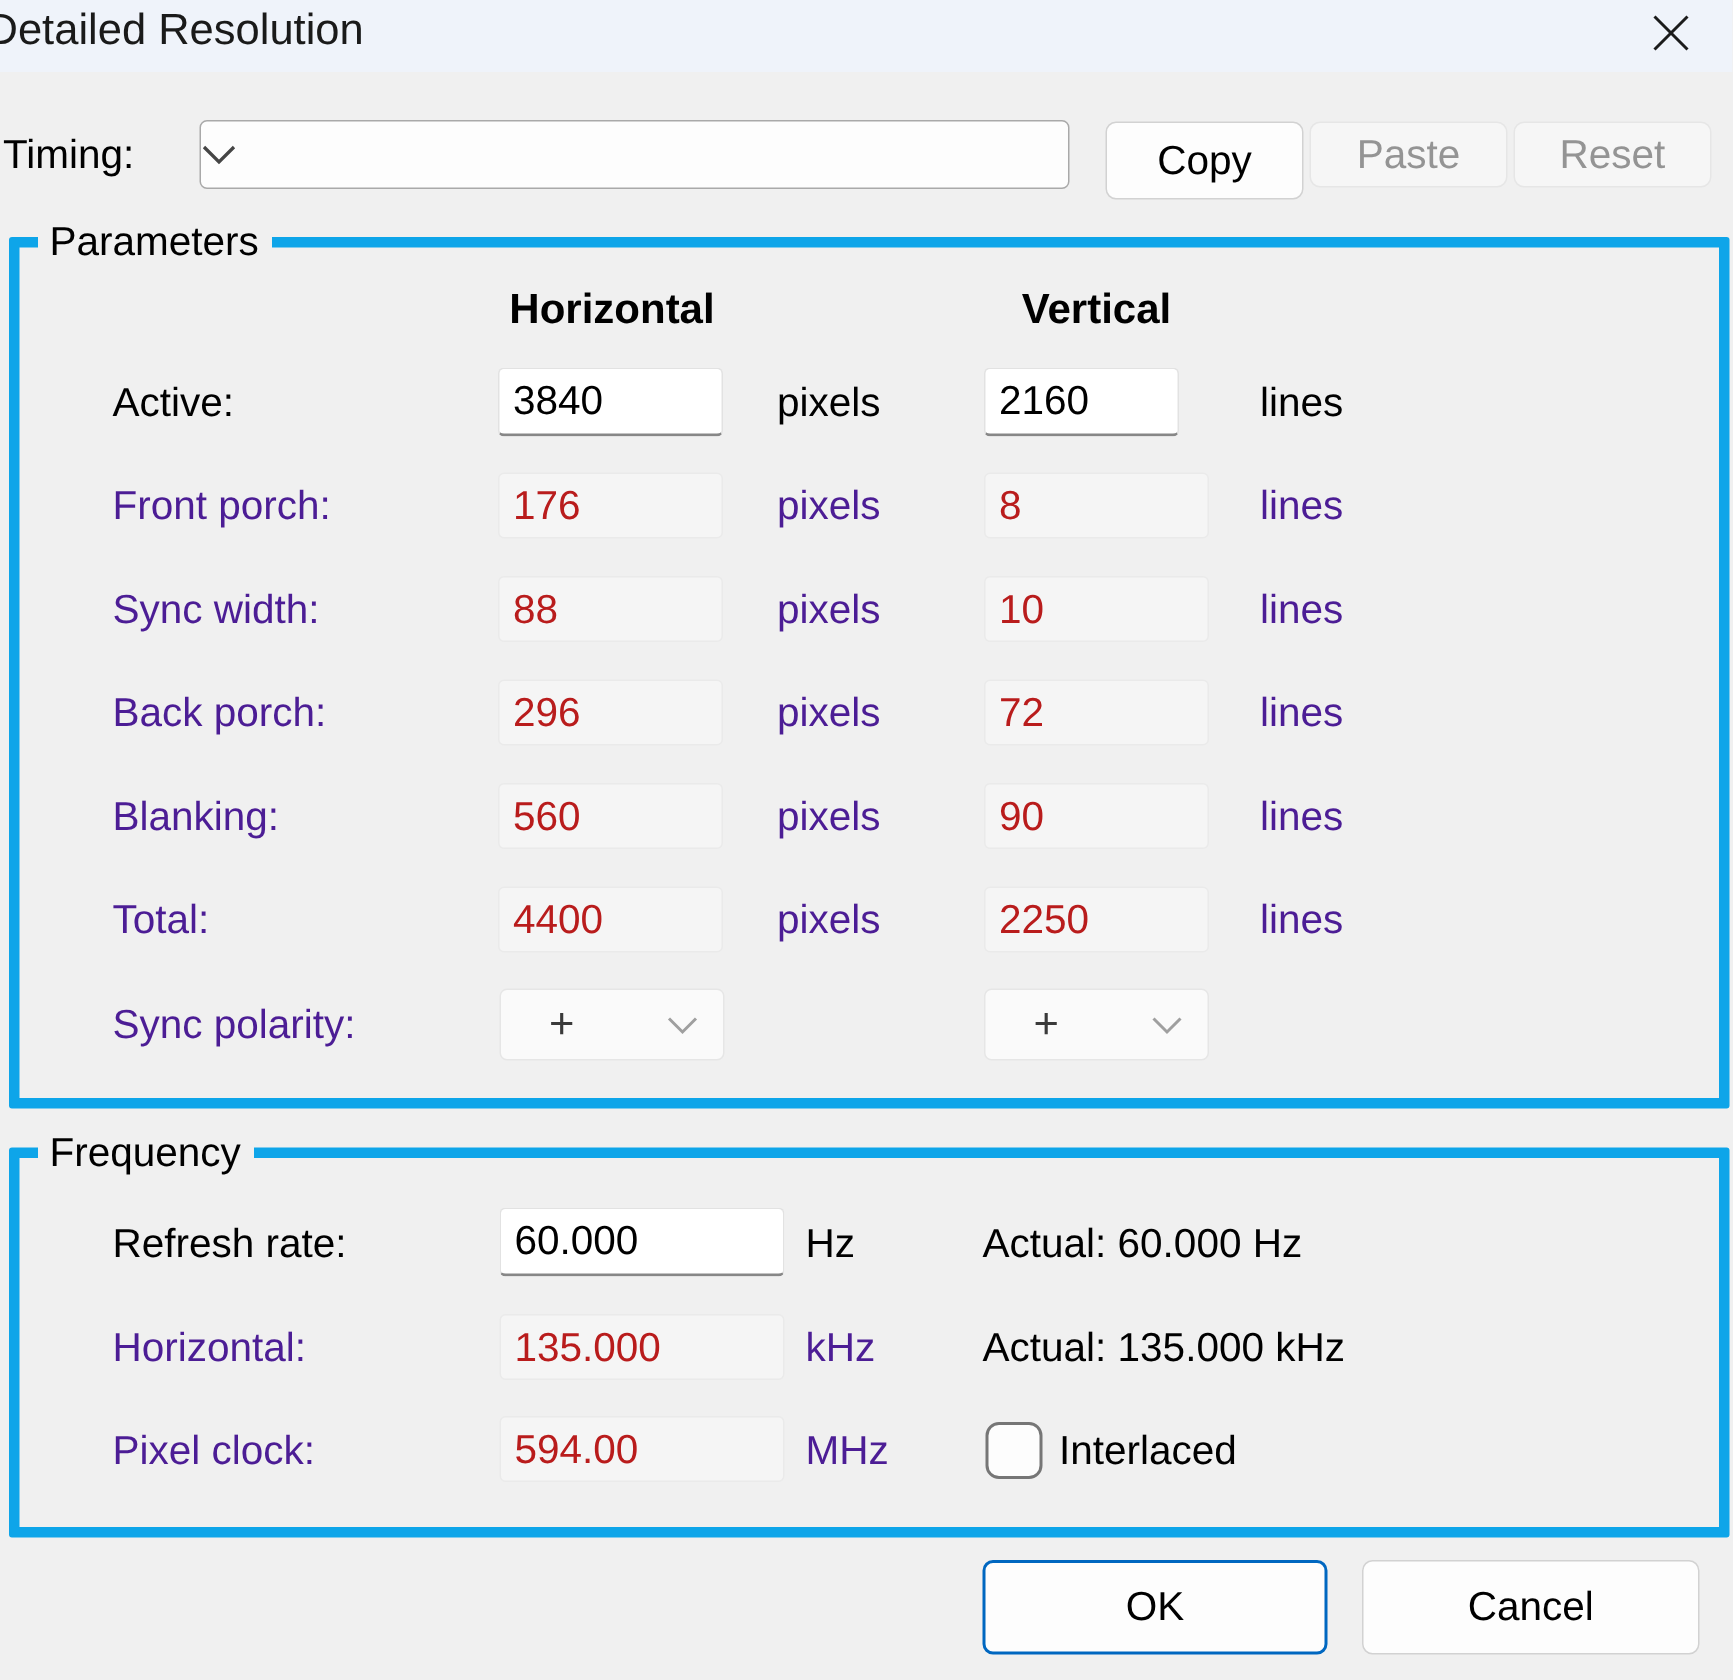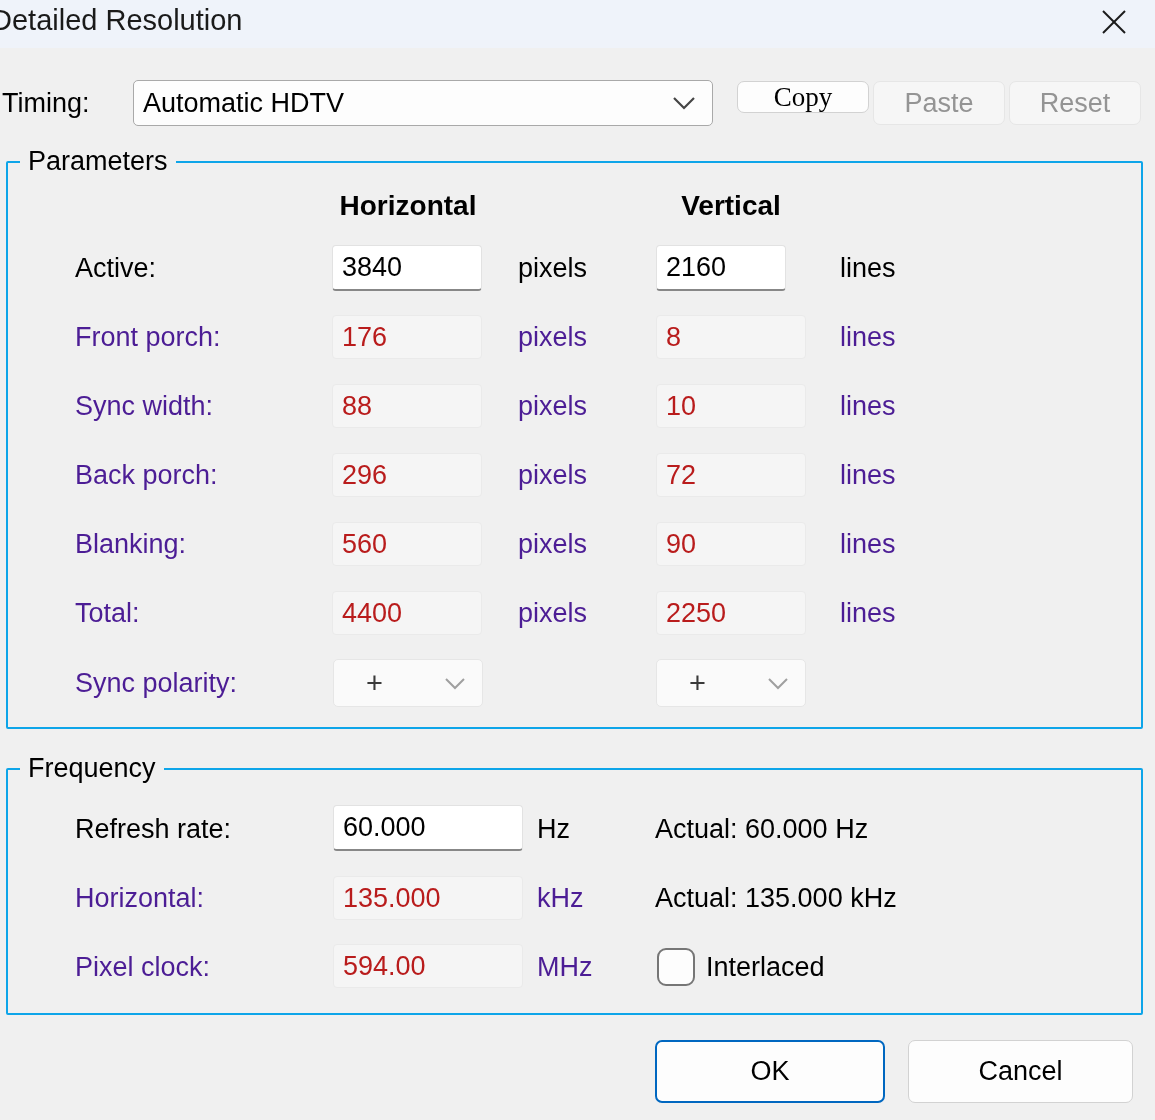--- a/index.html
+++ b/index.html
@@ -26,21 +26,21 @@
   .btn{
     box-sizing:border-box;background:#FDFDFD;border:1px solid #D2D2D2;border-radius:7px;
     font-family:inherit;font-size:27px;color:#000;text-align:center;
     display:flex;align-items:center;justify-content:center;padding:0;
   }
   .btn.disabled{background:#F6F6F6;border-color:#E6E6E6;color:#949494;}
   .btn.default-btn{border:2px solid #0067C0;}
   
   fieldset.group{
     position:absolute;margin:0;padding:0;
-    border:2px solid #0ea5e9;border-radius:2px;background:transparent;
+    border:7px solid #0ea5e9;border-radius:2px;background:transparent;
   }
   fieldset.group legend{
     margin-left:12px;padding:0 8px;font-size:27px;color:#000;
   }
   
   .edit{
     position:absolute;box-sizing:border-box;height:46px;
     background:#fff;border:1px solid #E2E2E2;border-bottom:2px solid #878787;border-radius:4px;
     font-family:inherit;font-size:27px;color:#000;padding:16px 9px;outline:none;
   }
@@ -70,26 +70,25 @@
 <div class="abs title-text">Detailed Resolution</div>
 <div class="abs close-btn">
   <svg width="28" height="28" viewBox="0 0 28 28">
     <line x1="3" y1="3" x2="25" y2="25" stroke="#1b1b1b" stroke-width="2"></line>
     <line x1="25" y1="3" x2="3" y2="25" stroke="#1b1b1b" stroke-width="2"></line>
   </svg>
 </div>
 
 <div class="abs row-label lbl-on" style="left:2px;top:80px;">Timing:</div>
 <div class="abs combo" style="left:133px;top:80px;width:580px;height:46px;">
-  <span class="combo-text">Automatic HDTV</span>
   <svg class="chev" width="24" height="14" viewBox="0 0 24 14">
     <polyline points="2,2 12,12 22,2" fill="none" stroke="#454545" stroke-width="2.2"></polyline>
   </svg>
 </div>
-<button class="btn abs" style="left:737px;top:81px;width:132px;height:32px;font-family:Liberation Serif, serif;">Copy</button>
+<button class="btn abs" style="left:737px;top:81px;width:132px;height:52px;">Copy</button>
 <button class="btn abs disabled" style="left:873px;top:81px;width:132px;height:44px;">Paste</button>
 <button class="btn abs disabled" style="left:1009px;top:81px;width:132px;height:44px;">Reset</button>
 
 <fieldset class="group" style="left:6px;top:146px;width:1133px;height:579px;">
   <legend>Parameters</legend>
 </fieldset>
 
 <div class="abs col-header" style="left:308px;top:190px;width:200px;">Horizontal</div>
 <div class="abs col-header" style="left:631px;top:190px;width:200px;">Vertical</div>
 

